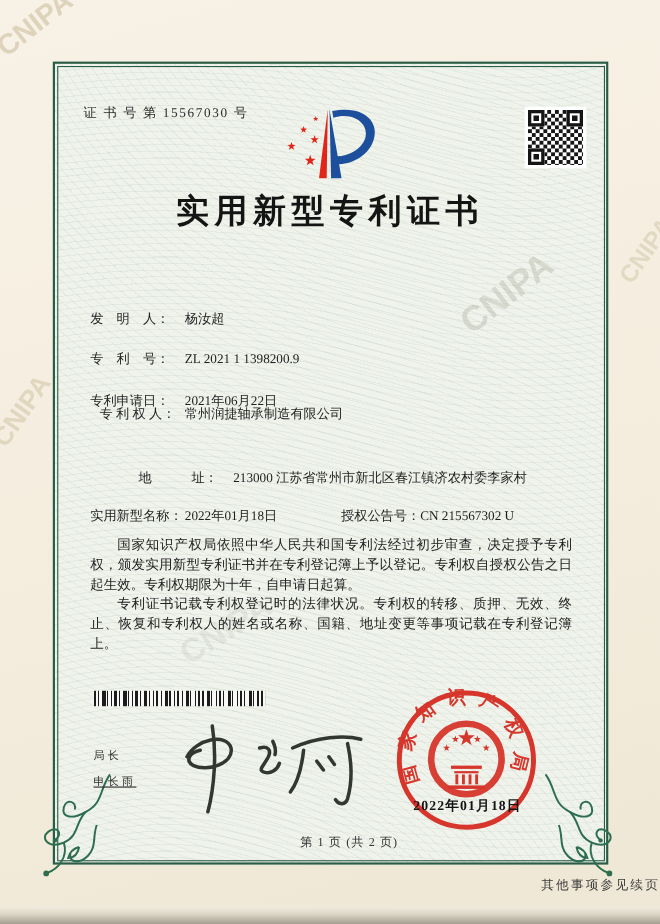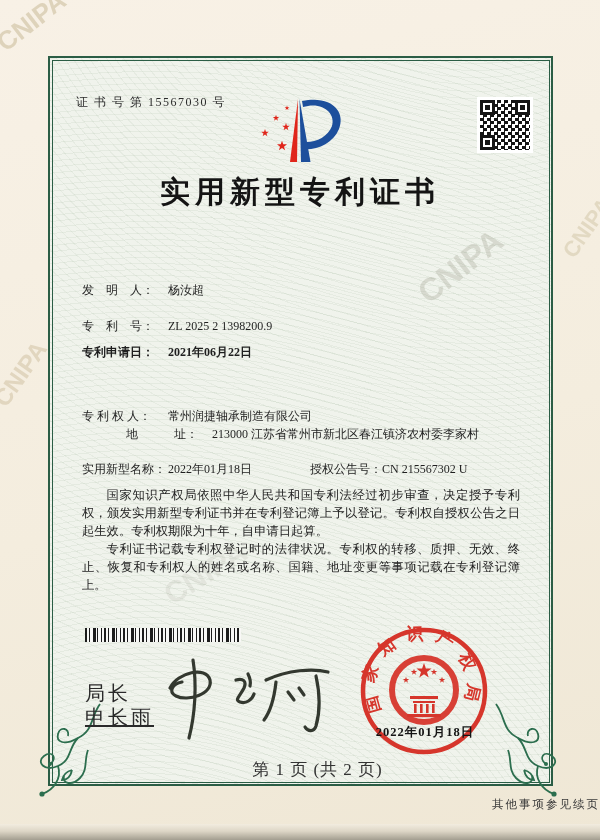--- a/index.html
+++ b/index.html
@@ -30,28 +30,28 @@
   .field-label { display:inline-block; width:86px; }
   .para-wrap { left:82px; top:486px; width:438px; font-size:12.3px; line-height:18px;
                color:#222; text-align:justify; }
   .para-wrap p { text-indent:2em; }
   .barcode { left:85px; top:628px; width:156px; height:14px;
     background-image:repeating-linear-gradient(90deg,
       #1c1c1c 0 2px,#f8f8f6 2px 4px,#1c1c1c 4px 5px,#f8f8f6 5px 8px,
       #1c1c1c 8px 11px,#f8f8f6 11px 12px,#1c1c1c 12px 13px,#f8f8f6 13px 16px,
       #1c1c1c 16px 17px,#f8f8f6 17px 19px); }
   .signer { font-family:"Liberation Sans","DejaVu Sans",sans-serif;
-            font-size:20px; letter-spacing:3px; color:#2a2a2a; }
+            font-size:10px; letter-spacing:3px; color:#2a2a2a; }
   .signer-title { left:85px; top:680px; }
   .signer-name  { left:85px; top:704px;text-decoration:underline; }
   .sig-svg { left:148px; top:650px; }
   .seal-svg { left:349px; top:616px; opacity:.93; }
   .seal-date { left:352px; top:724px; width:146px; text-align:center; font-size:12.5px;
                font-weight:bold; letter-spacing:1px; color:#141414; z-index:6; }
-  .page-num { left:0; top:758px; width:100%; text-align:center; font-size:17px;
+  .page-num { left:0; top:758px; width:100%; text-align:center; font-size:11px;
               letter-spacing:1px; color:#333;padding-left:35px; }
   .note { left:0; top:797px; width:100%; text-align:right; font-size:11.5px;
           letter-spacing:2px; color:#3a3a3a; }
   .qr { left:477px; top:97px; width:56px; height:56px; background:#fff; padding:3px; }
   .qr-grid { position:relative; width:100%; height:100%;
     background:repeating-conic-gradient(#151515 0% 25%, #ffffff 0% 50%);
     background-size:7px 7px; }
   .finder { position:absolute; width:15px; height:15px; border:3px solid #151515;
             background:#fff; }
   .finder-dot { position:absolute; left:2px; top:2px; width:5px; height:5px; background:#151515; }
@@ -133,26 +133,26 @@
         </div>
     </div>
   </div>
 
   <div class="abs content title">实用新型专利证书</div>
 
   <div class="abs content field-row" style="top:282px;">
     <span class="field-label">发　明　人：</span><span>杨汝超</span>
   </div>
   <div class="abs content field-row" style="top:318px;">
-    <span class="field-label">专　利　号：</span><span>ZL 2025 2 1398200.9</span>
-  </div>
-  <div class="abs content field-row" style="top:344px;font-weight:bold;">
+    <span class="field-label">专　利　号：</span><span>ZL 2021 1 1398200.9</span>
+  </div>
+  <div class="abs content field-row" style="top:356px;">
     <span class="field-label">专利申请日：</span><span>2021年06月22日</span>
   </div>
-  <div class="abs content field-row" style="top:408px;">
+  <div class="abs content field-row" style="top:368px;text-align:center;">
     <span class="field-label">专 利 权 人：</span><span>常州润捷轴承制造有限公司</span>
   </div>
   <div class="abs content field-row" style="top:426px;margin-left:44px;">
     <span class="field-label">地　　　址：</span><span>213000 江苏省常州市新北区春江镇济农村委李家村</span>
   </div>
   <div class="abs content field-row" style="top:461px;">
     <span class="field-label">实用新型名称：</span><span>2022年01月18日</span>
     <span style="position:absolute; left:228px; white-space:nowrap;">
       <span>授权公告号：</span><span>CN 215567302 U</span>
     </span>

